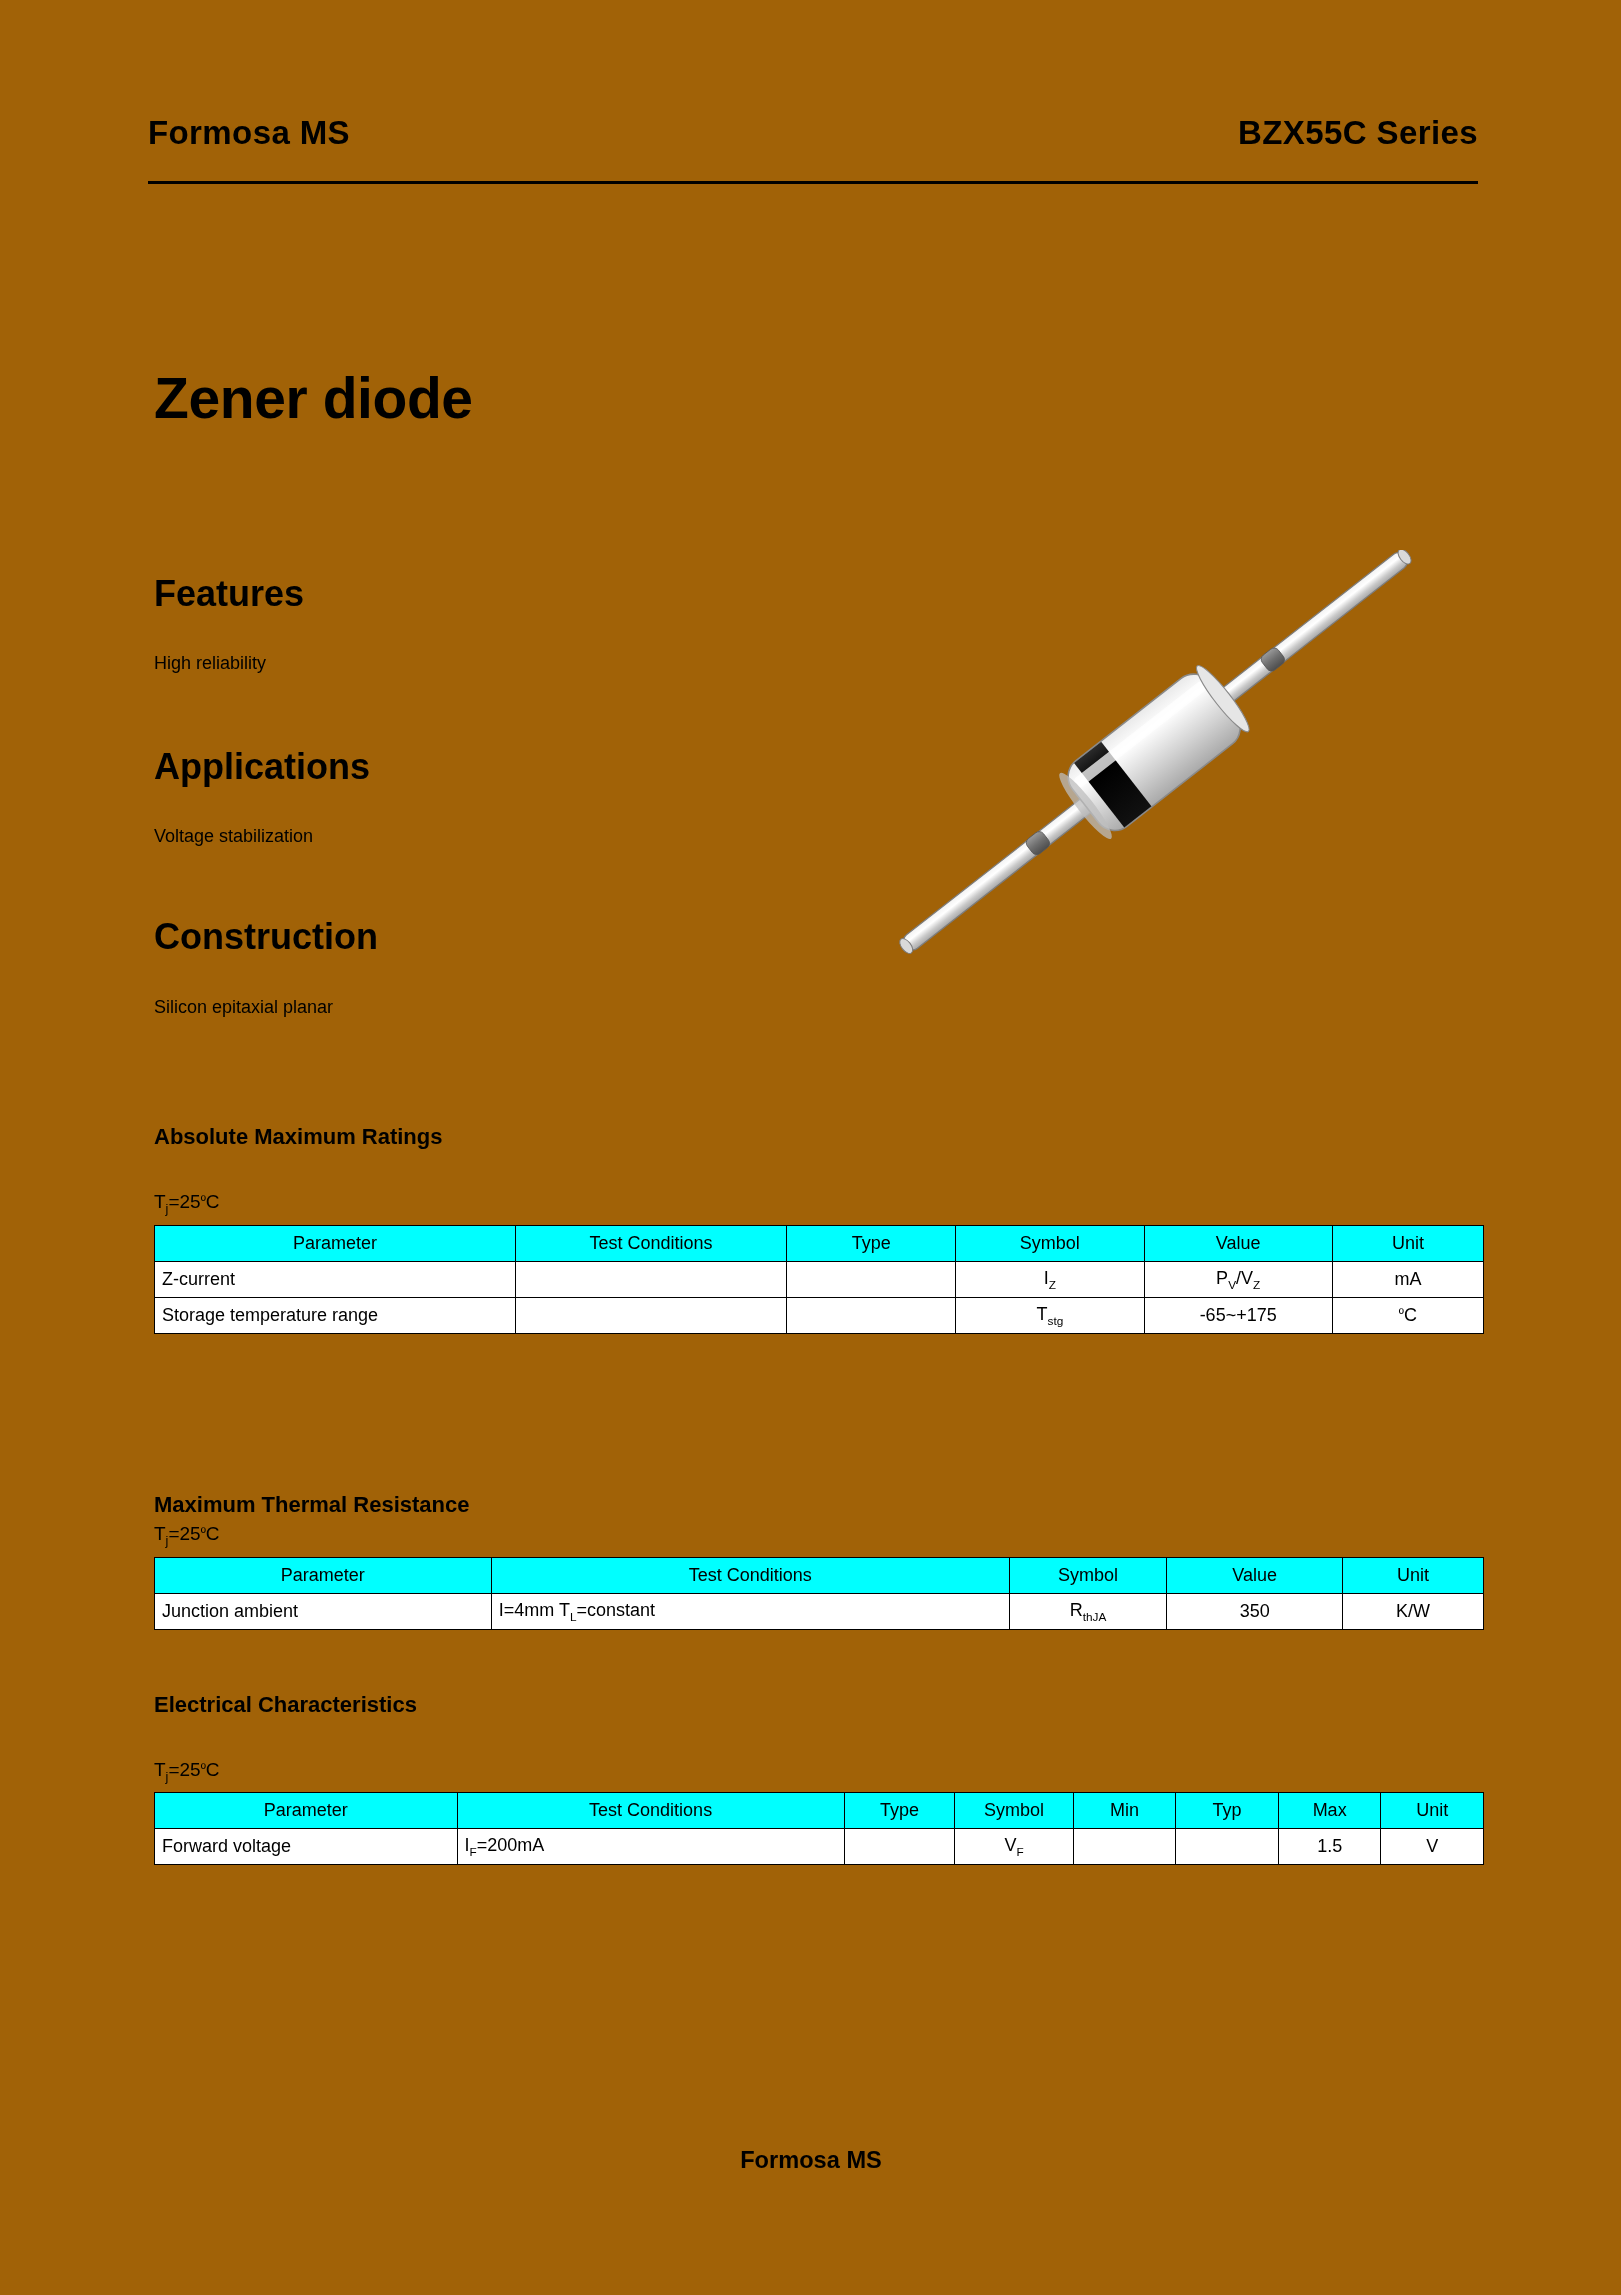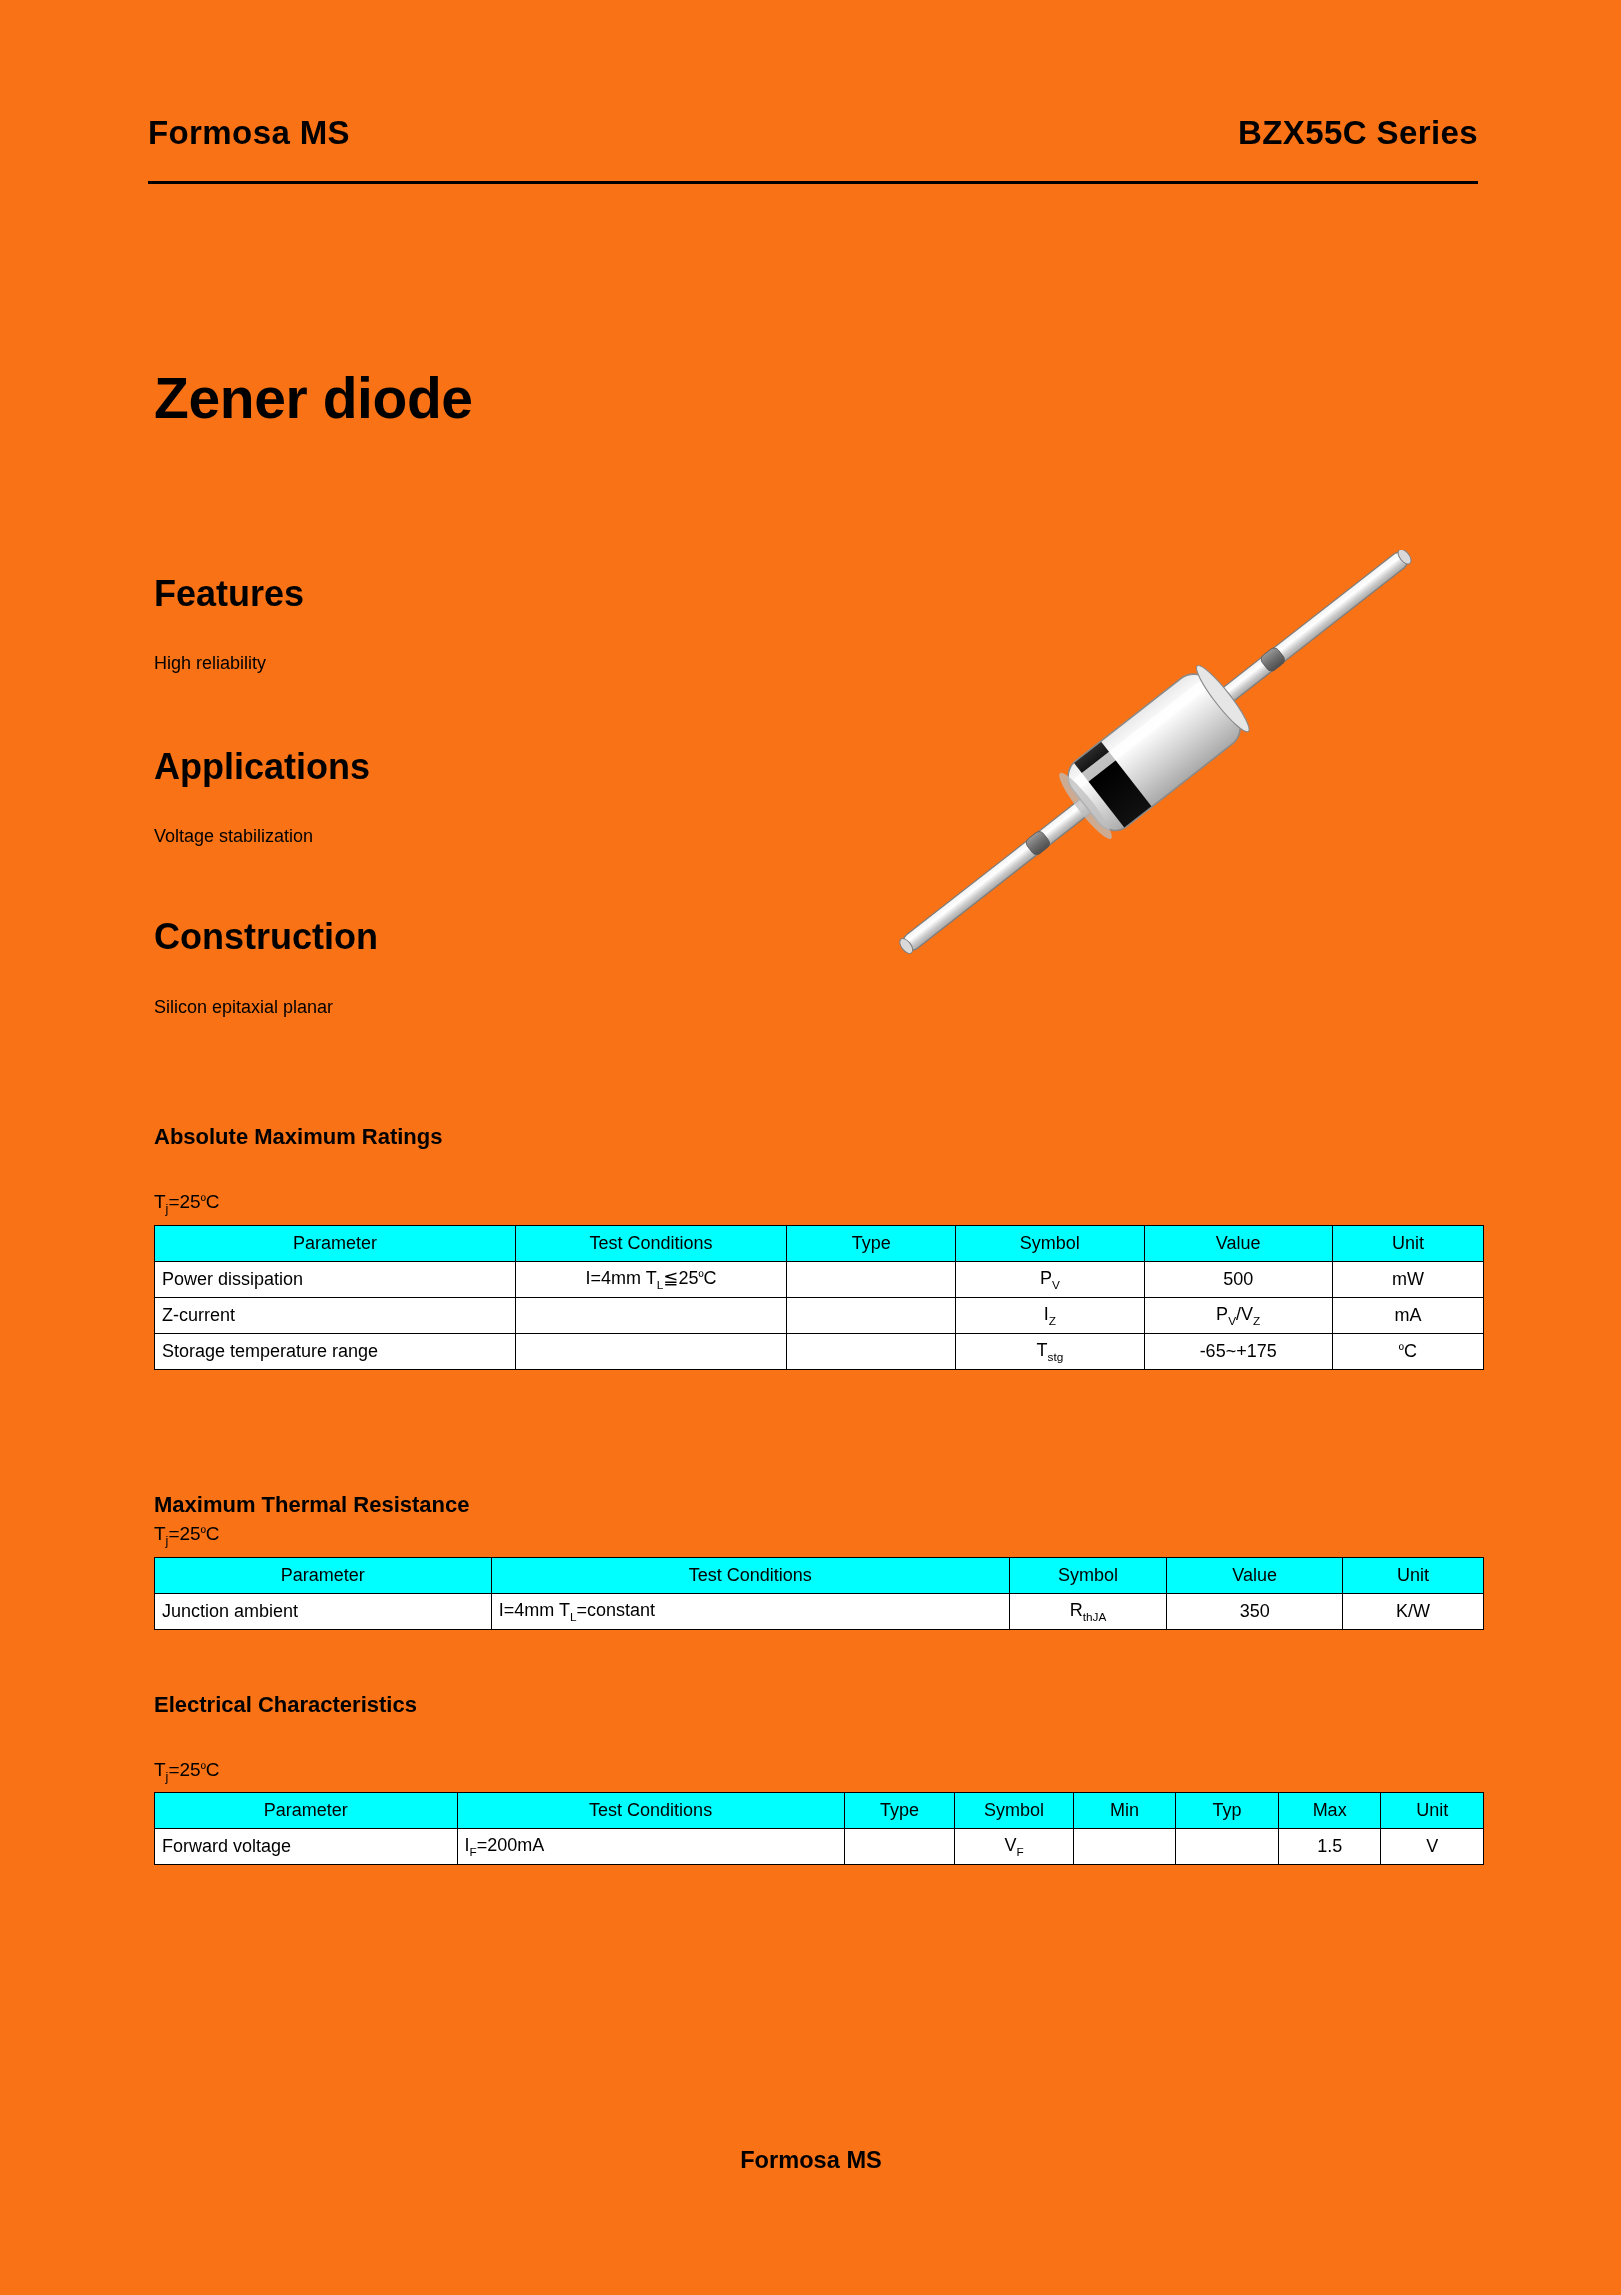--- a/index.html
+++ b/index.html
@@ -13,21 +13,21 @@
     font-family: "Liberation Sans", sans-serif;
     color: #000000;
     position: relative;
     overflow: hidden;
   }
   .page {
     position: absolute;
     left: 0; top: 0;
     width: 1622px;
     height: 2295px;
-    background: #f97316;
+    background: #a16207;
   }
   
   .header {
     position: absolute;
     left: 148px;
     top: 114px;
     width: 1330px;
     display: flex;
     align-items: flex-end;
     justify-content: space-between;
@@ -243,32 +243,20 @@
         <th class="c">Parameter</th>
         <th class="c">Test Conditions</th>
         <th class="c">Type</th>
         <th class="c">Symbol</th>
         <th class="c">Value</th>
         <th class="c">Unit</th>
       </tr>
     </thead>
     <tbody>
       <tr>
-        <td class="l">Power dissipation</td>
-        <td class="c">
-          <span>I=4mm T</span><sub>L</sub><span>≦</span><span>25</span><span class="deg">º</span><span>C</span>
-        </td>
-        <td class="c"></td>
-        <td class="c">
-          <span>P</span><sub>V</sub>
-        </td>
-        <td class="c">500</td>
-        <td class="c">mW</td>
-      </tr>
-      <tr>
         <td class="l">Z-current</td>
         <td class="c"></td>
         <td class="c"></td>
         <td class="c">
           <span>I</span><sub>Z</sub>
         </td>
         <td class="c">
           <span>P</span><sub>V</sub><span>/V</span><sub>Z</sub>
         </td>
         <td class="c">mA</td>

